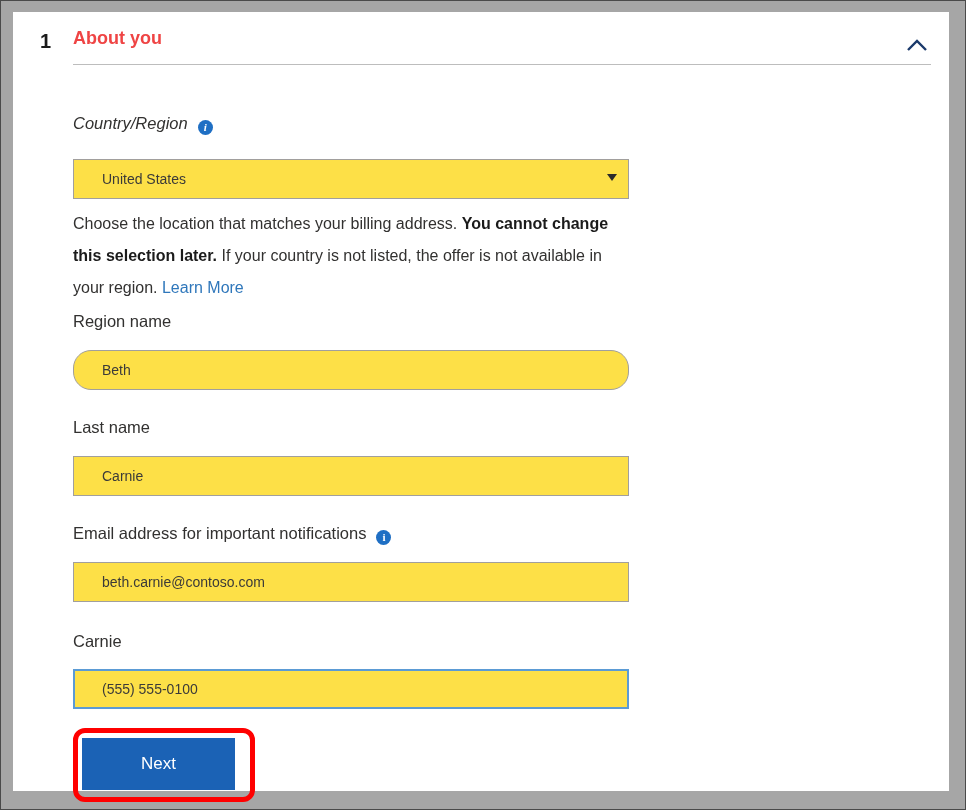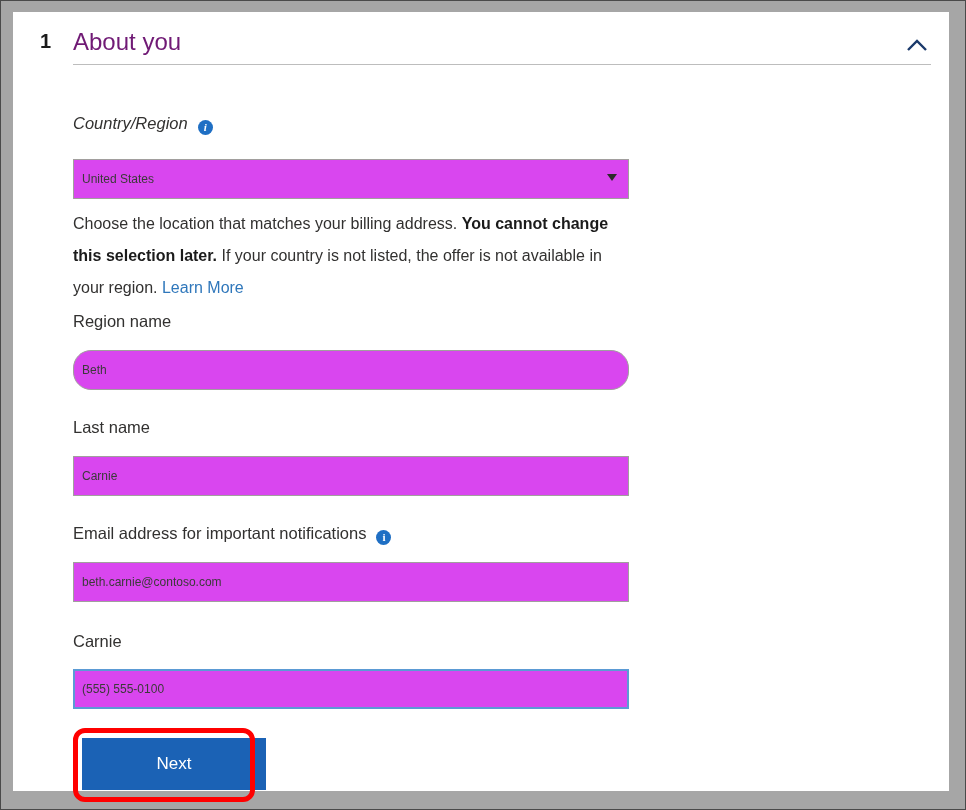--- a/index.html
+++ b/index.html
@@ -51,23 +51,23 @@
     top: 18px;
     font-size: 20px;
     font-weight: bold;
     color: #1b1b1b;
     letter-spacing: 0;
   }
   .section-title {
     position: absolute;
     left: 60px;
     top: 16px;
-    font-size: 24px;
-    font-weight: normal;
-    color: #701a75;
+    font-size: 18px;
+    font-weight: bold;
+    color: #ef4444;
   }
   .collapse-chevron {
     position: absolute;
     right: 18px;
     top: 22px;
     width: 28px;
     height: 24px;
     cursor: pointer;
   }
   .collapse-chevron svg { display: block; }
@@ -114,25 +114,25 @@
   }
 
   .text-input,
   .select-input {
     position: absolute;
     left: 60px;
     width: 556px;
     height: 40px;
     box-sizing: border-box;
     border: 1px solid #a19f9d;
-    background: #d946ef;
+    background: #fde047;
     font-family: "Liberation Sans", sans-serif;
-    font-size: 12px;
+    font-size: 14px;
     color: #3b3a39;
-    padding: 0 8px;
+    padding: 0 28px;
     outline: none;
     border-radius: 0;
   }
   .text-input.focused {
     border: 1px solid #5b9bd5;
     box-shadow: 0 0 0 1px #5b9bd5 inset;
   }
 
   .select-wrap {
     position: absolute;
@@ -173,21 +173,21 @@
     color: #2f77bb;
     text-decoration: none;
     cursor: pointer;
   }
 
   
   .next-button {
     position: absolute;
     left: 69px;
     top: 726px;
-    width: 184px;
+    width: 153px;
     height: 52px;
     background: #1b62b5;
     color: #ffffff;
     border: 1px solid #1b62b5;
     font-family: "Liberation Sans", sans-serif;
     font-size: 17px;
     cursor: pointer;
     padding: 0;
   }
 

